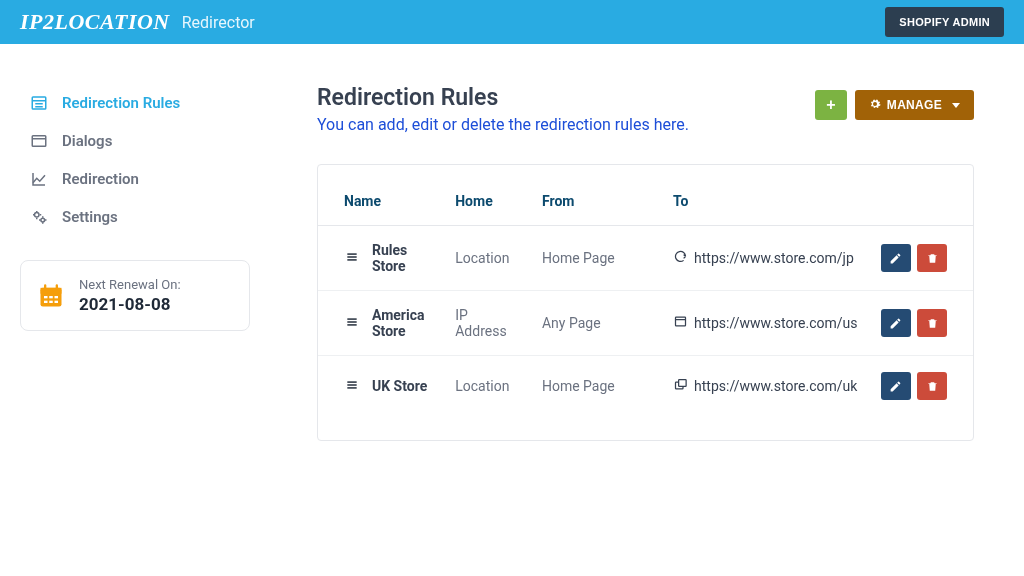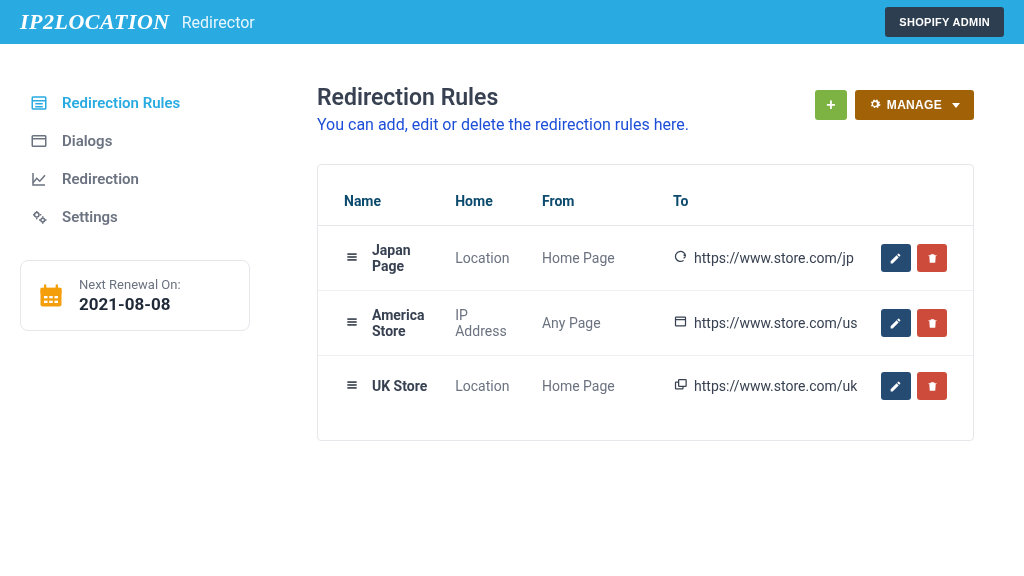--- a/index.html
+++ b/index.html
@@ -277,21 +277,21 @@
             <tr>
     <td>
       <div class="name-cell">
         <span class="drag-icon">
           <svg viewBox="0 0 24 24">
                       <line x1="4" y1="7" x2="20" y2="7" stroke-width="2.5"></line>
                       <line x1="4" y1="12" x2="20" y2="12" stroke-width="2.5"></line>
                       <line x1="4" y1="17" x2="20" y2="17" stroke-width="2.5"></line>
                     </svg>
         </span>
-        <span>Japan Page</span>
+        <span>Rules Store</span>
       </div>
     </td>
     <td class="type-cell">Location</td>
     <td class="from-cell">Home Page</td>
     <td>
       <div class="to-cell">
         <span><svg>
                       <use href="#redirect-icon"></use>
                     </svg></span>
         <span>https://www.store.com/jp</span>

